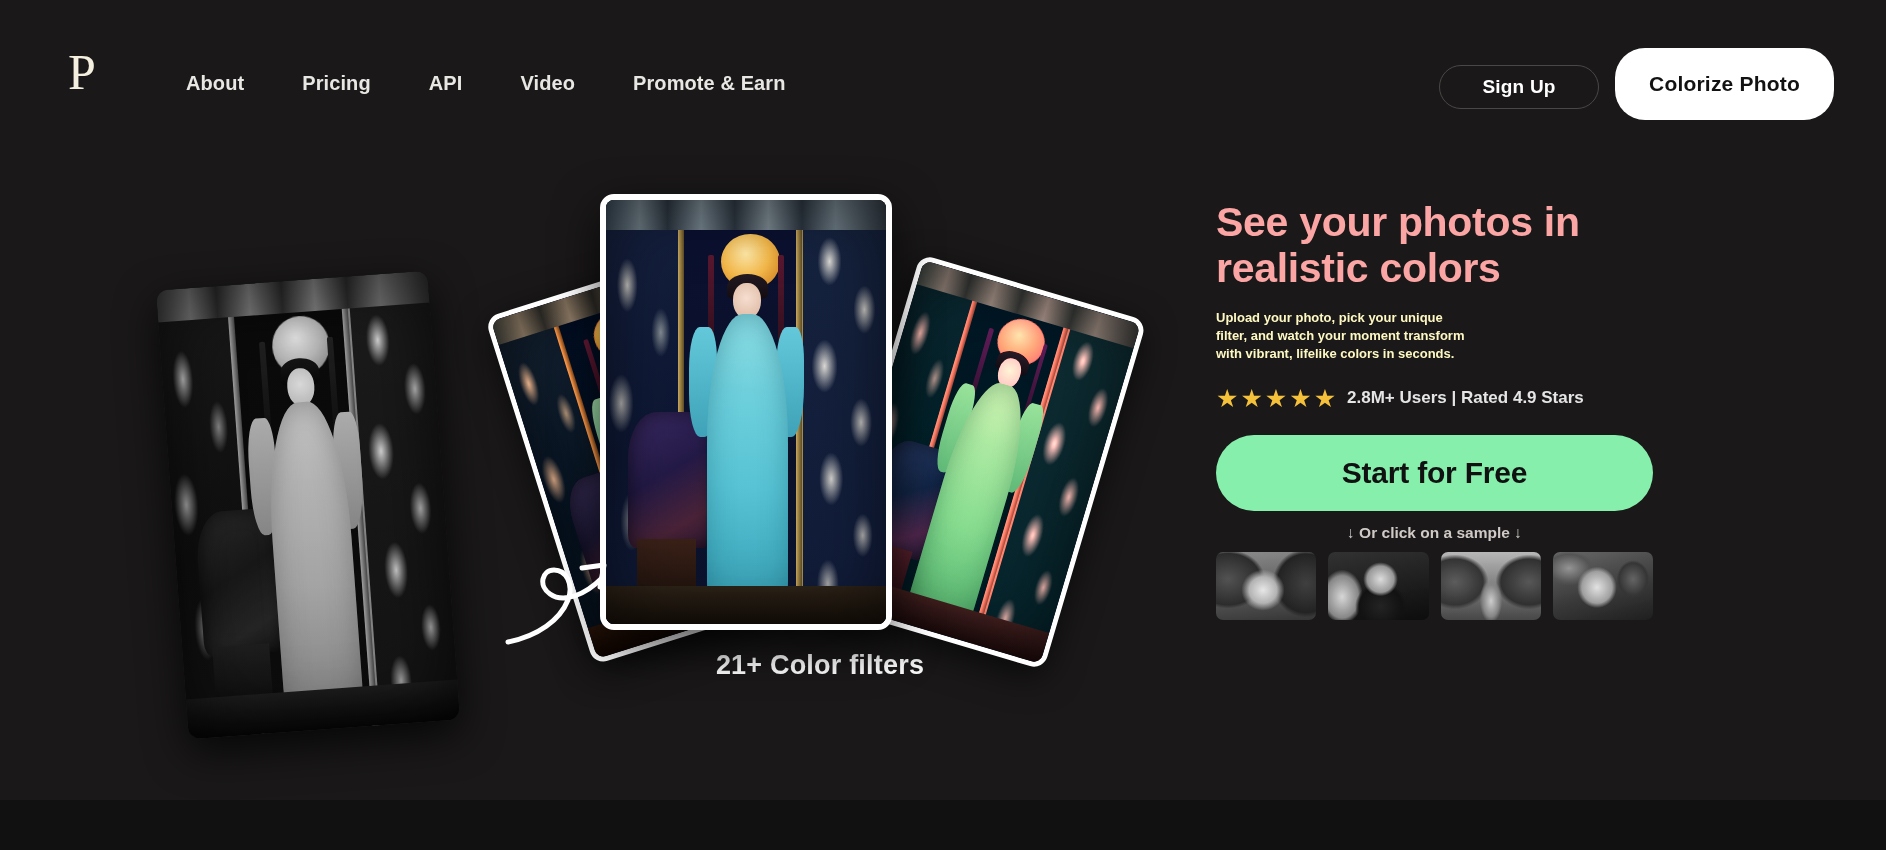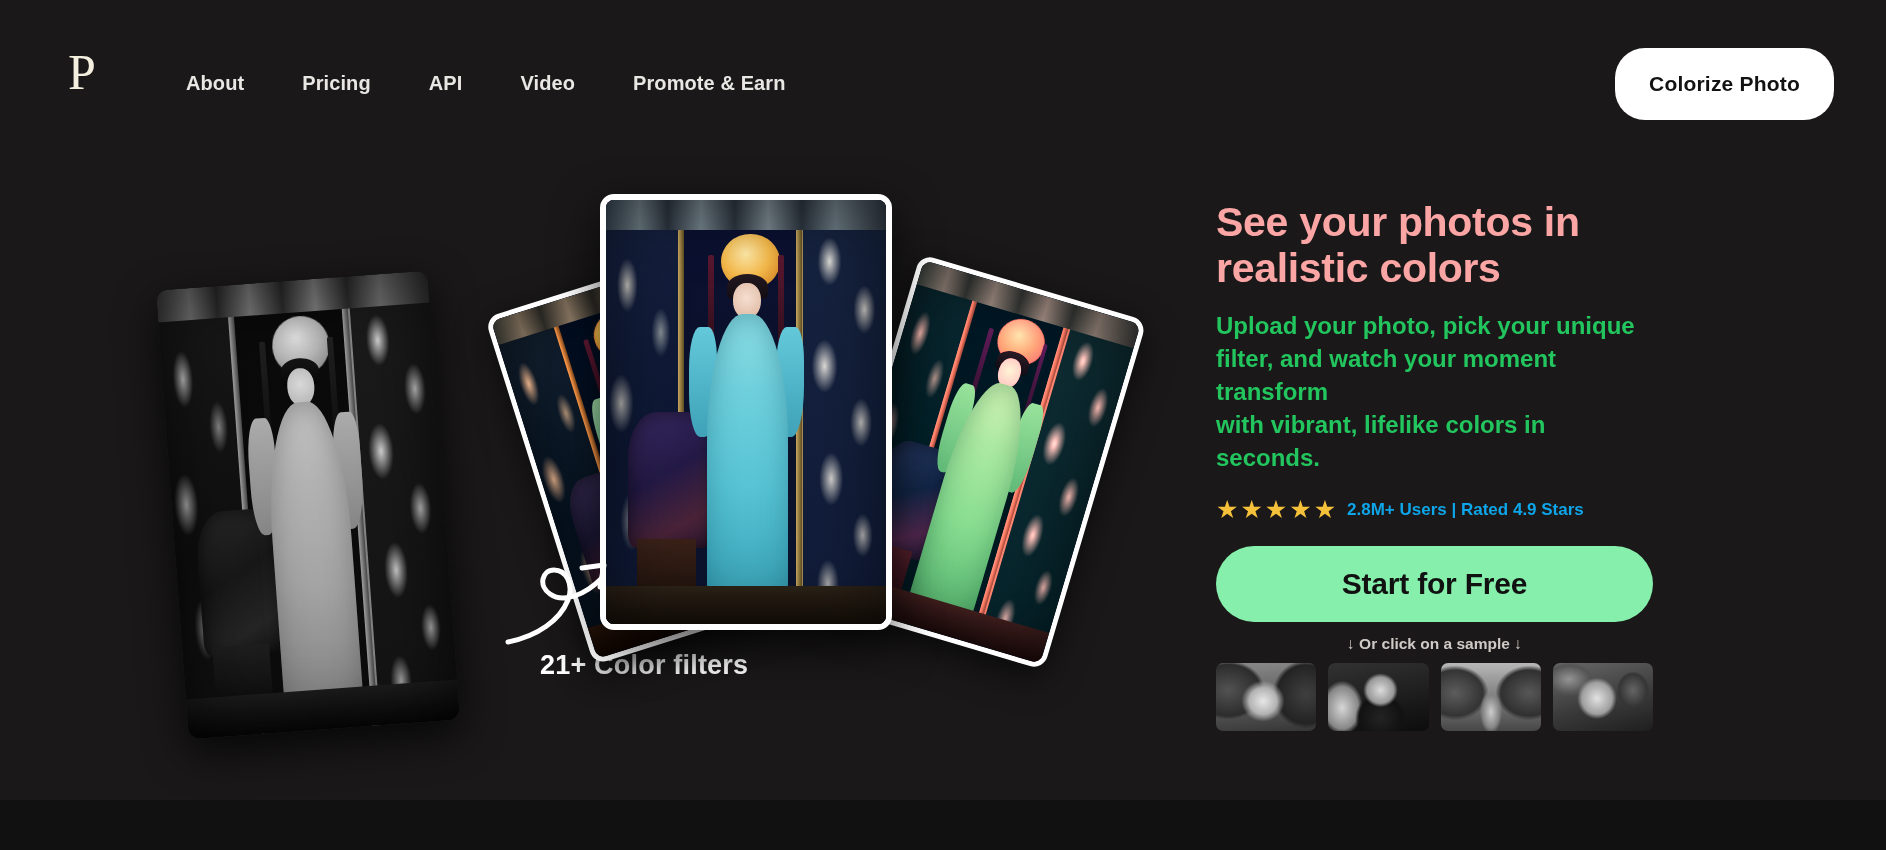--- a/index.html
+++ b/index.html
@@ -159,41 +159,41 @@
     position:absolute; border-radius:14px; overflow:hidden;
     border:5px solid #ffffff; background:#0c1226;
     box-shadow:0 10px 34px rgba(0,0,0,.62);
   }
   .fan-left  { left:-6px;  top:74px;  width:236px; height:364px; transform:rotate(-17.5deg); z-index:1; }
   .fan-right { left:324px; top:80px;  width:236px; height:364px; transform:rotate(16.5deg);  z-index:1; }
   .fan-main  { left:60px;  top:-6px;  width:292px; height:436px; transform:rotate(0deg);     z-index:3;
                border:6px solid #ffffff; box-shadow:0 16px 46px rgba(0,0,0,.7); }
 
   .fan-caption {
-    position:absolute; left:0; top:450px; width:560px; 
+    position:absolute; left:0; top:450px; width:560px; text-align:center;
     color:#ffffff; font-size:27px; font-weight:800; letter-spacing:.2px;
     font-family:"Liberation Sans", sans-serif;
   }
 
   .arrow-wrap { position:absolute; left:498px; top:538px; width:130px; height:120px; z-index:4; }
 
   
   .right-panel { position:absolute; left:1216px; top:200px; width:480px; }
   .headline {
     color:#fca5a5; font-size:41px; font-weight:800; line-height:1.12;
     letter-spacing:-.3px; white-space:pre-line;
     font-family:"Liberation Sans", sans-serif;
   }
   .subtext {
-    margin-top:17px; color:#22c55e; font-size:24px; font-weight:700;
+    margin-top:17px; color:#fef9c3; font-size:13px; font-weight:700;
     line-height:1.38; white-space:pre-line; max-width:420px;
   }
   .rating-row { margin-top:23px; display:flex; align-items:center; gap:9px; }
   .stars { color:#f5c13b; font-size:25px; letter-spacing:2px; line-height:1; }
-  .rating-text { color:#0ea5e9; font-size:17px; font-weight:800; }
+  .rating-text { color:#e5e5e5; font-size:17px; font-weight:800; }
 
   .cta {
     margin-top:24px; width:437px; height:76px;
     background:#86efac; color:#111111; border:none; border-radius:40px;
     font-size:30px; font-weight:800; letter-spacing:-.2px; cursor:pointer;
     display:flex; align-items:center; justify-content:center;
     font-family:"Liberation Sans", sans-serif;
   }
   .sample-hint {
     margin-top:13px; width:437px; text-align:center;
@@ -238,20 +238,21 @@
 
     <div class="nav-links">
       <a class="nav-link">About</a>
       <a class="nav-link">Pricing</a>
       <a class="nav-link">API</a>
       <a class="nav-link">Video</a>
       <a class="nav-link">Promote &amp; Earn</a>
     </div>
 
     <div class="nav-actions">
+      <button class="btn-outline">Sign Up</button>
       <button class="btn-white">Colorize Photo</button>
     </div>
   </nav>
 
   <div class="bw-photo">
     <div class="inner">
       <div class="scene">
         <div class="panel-left"></div>
           <div class="panel-right"></div>
           <div class="panel-mid"></div>

